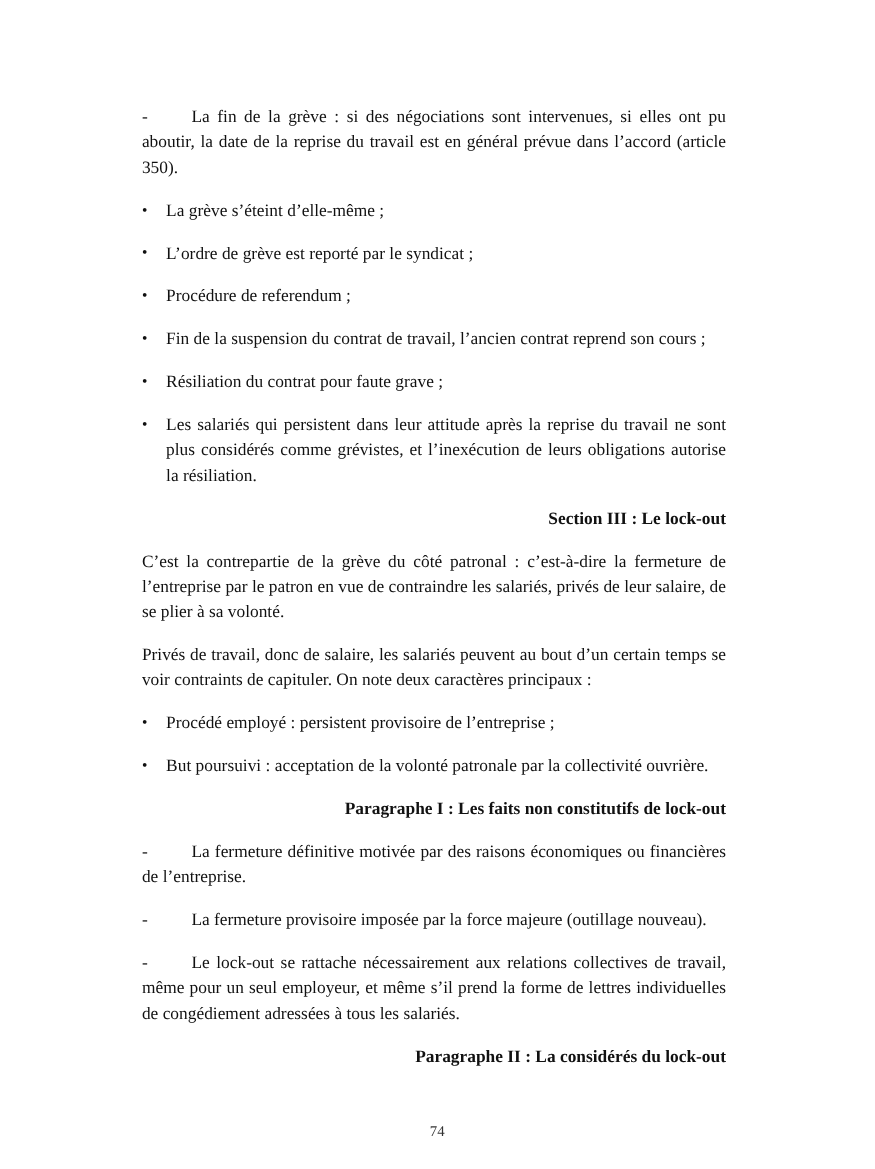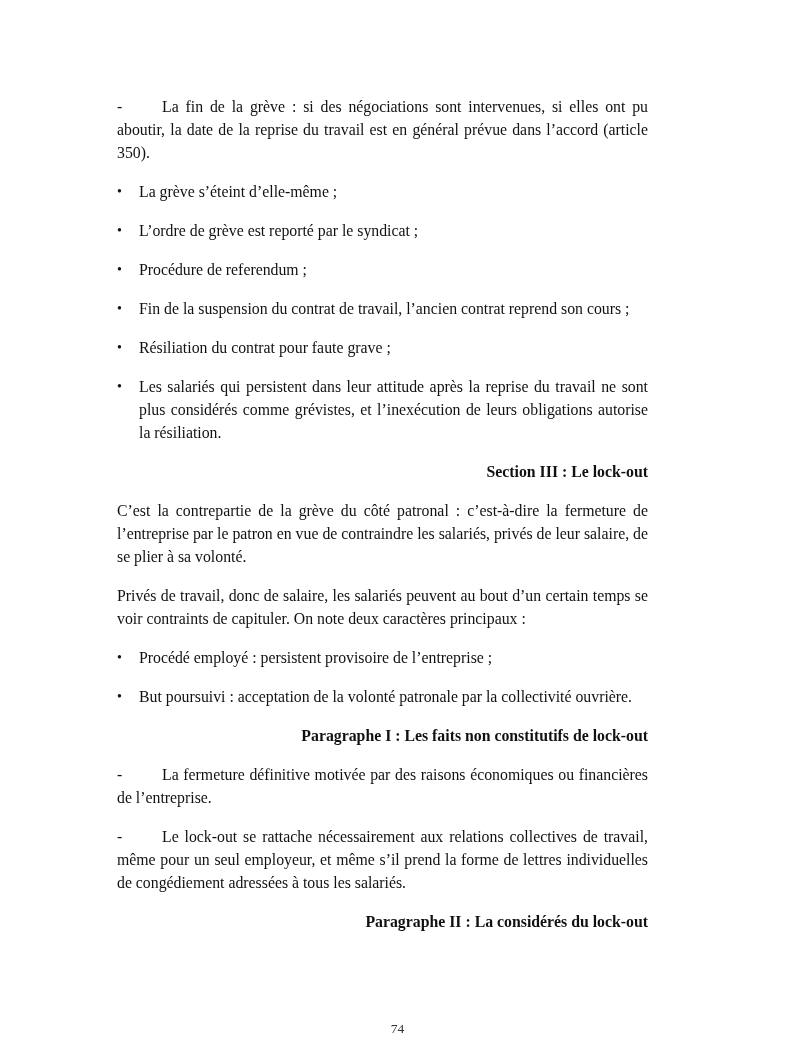--- a/index.html
+++ b/index.html
@@ -11,21 +11,21 @@
     position: relative;
     width: 795px;
     height: 1063px;
     background: #ffffff;
     font-family: "Liberation Serif", serif;
     color: #111111;
     overflow: hidden;
   }
   .content {
     position: absolute;
-    left: 117px;
+    left: 129px;
     top: 95px;
     width: 531px;
     font-size: 15.8px;
     line-height: 23px;
     text-align: justify;
     font-family: Liberation Serif, serif;
   }
   .p-dash {
     margin: 0 0 16px 0;
   }
@@ -116,20 +116,21 @@
 
     <div class="li-bullet">
       <span class="bullet">•</span>
       <span>But poursuivi : acceptation de la volonté patronale par la collectivité ouvrière.</span>
     </div>
 
     <h2 class="h-bold">Paragraphe I : Les faits non constitutifs de lock-out</h2>
 
     <p class="p-dash"><span class="dash">-</span><span>La fermeture définitive motivée par des raisons économiques ou financières de l’entreprise.</span></p>
 
+    <p class="p-dash"><span class="dash">-</span><span>La fermeture provisoire imposée par la force majeure (outillage nouveau).</span></p>
 
     <p class="p-dash"><span class="dash">-</span><span>Le lock-out se rattache nécessairement aux relations collectives de travail, même pour un seul employeur, et même s’il prend la forme de lettres individuelles de congédiement adressées à tous les salariés.</span></p>
 
     <h2 class="h-bold">Paragraphe II : La considérés du lock-out</h2>
 
   </main>
 
   <footer class="footer">
     <span>74</span>
   </footer>

